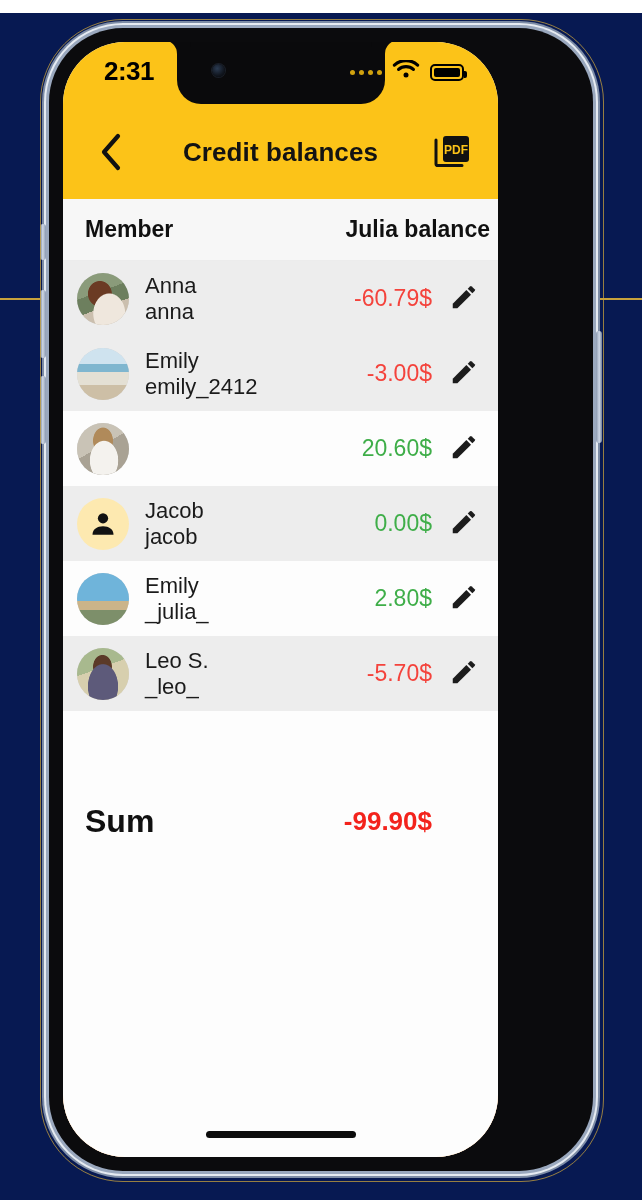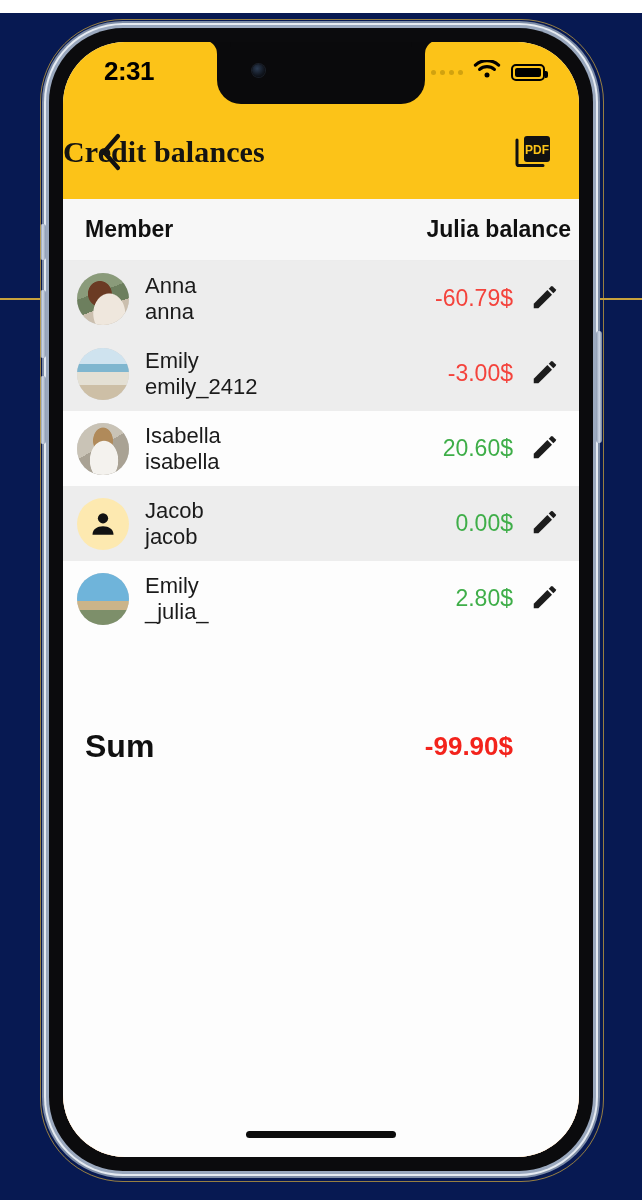--- a/index.html
+++ b/index.html
@@ -65,21 +65,21 @@
     background: linear-gradient(90deg,#8b99b0,#cfd8e6 55%,#6f7f98); }
   #btn-mute   { top: 196px;  width: 6px; height: 36px; }
   #btn-volup  { top: 262px;  width: 6px; height: 68px; }
   #btn-voldn  { top: 348px;  width: 6px; height: 68px; }
   #btn-power  { top: 303px;  width: 6px; height: 112px; }
 
   
   #screen {
     position: absolute;
     left: 14px; top: 14px;
-    width: 516px; height: 1115px;
+    width: 435px; height: 1115px;
     border-radius: 62px;
     background: #fdfdfd;
     overflow: hidden;
   }
 
   
   #appbar {
     position: relative;
     height: 157px;
     background: #fcc318;
@@ -155,26 +155,25 @@
     left: 26px; top: 50%; transform: translateY(-50%);
     width: 44px; height: 44px;
     display: flex; align-items: center; justify-content: center;
     cursor: pointer;
   }
   #back-btn svg { display: block; }
   #page-title {
     position: absolute;
     left: 0; right: 0; top: 50%;
     transform: translateY(-50%);
-    text-align: left;
-    font-size: 30px;
+    text-align: center;
+    font-size: 26px;
     font-weight: bold;
     color: #131313;
     letter-spacing: .1px;
-    font-family: Liberation Serif, serif;
   }
   #pdf-btn {
     position: absolute;
     right: 24px; top: 50%; transform: translateY(-50%);
     width: 42px; height: 42px;
     cursor: pointer;
   }
 
   
   #table-head {
@@ -404,24 +403,20 @@
               <span><svg width="30" height="30" viewBox="0 0 24 24">
                   <path d="M3 17.3 V21 h3.7 L17.6 10.1 13.9 6.4z" fill="#1c1c1c"></path>
                   <path d="M20.5 7.2a1 1 0 0 0 0-1.4l-2.3-2.3a1 1 0 0 0-1.4 0l-1.8 1.8 3.7 3.7z" fill="#1c1c1c"></path>
                 </svg></span>
             </div>
           </div>
           <div class="row">
             <div class="avatar">
               <span class="art a-isabella"></span>
             </div>
-            <div class="names">
-              <div class="nm-display">Isabella</div>
-              <div class="nm-handle">isabella</div>
-            </div>
             <div class="amount pos">20.60$</div>
             <div class="edit-btn">
               <span><svg width="30" height="30" viewBox="0 0 24 24">
                   <path d="M3 17.3 V21 h3.7 L17.6 10.1 13.9 6.4z" fill="#1c1c1c"></path>
                   <path d="M20.5 7.2a1 1 0 0 0 0-1.4l-2.3-2.3a1 1 0 0 0-1.4 0l-1.8 1.8 3.7 3.7z" fill="#1c1c1c"></path>
                 </svg></span>
             </div>
           </div>
           <div class="row alt">
             <div class="avatar placeholder">
@@ -451,20 +446,36 @@
               <div class="nm-handle">_julia_</div>
             </div>
             <div class="amount pos">2.80$</div>
             <div class="edit-btn">
               <span><svg width="30" height="30" viewBox="0 0 24 24">
                   <path d="M3 17.3 V21 h3.7 L17.6 10.1 13.9 6.4z" fill="#1c1c1c"></path>
                   <path d="M20.5 7.2a1 1 0 0 0 0-1.4l-2.3-2.3a1 1 0 0 0-1.4 0l-1.8 1.8 3.7 3.7z" fill="#1c1c1c"></path>
                 </svg></span>
             </div>
           </div>
+          <div class="row alt">
+            <div class="avatar">
+              <span class="art a-leo"></span>
+            </div>
+            <div class="names">
+              <div class="nm-display">Leo S.</div>
+              <div class="nm-handle">_leo_</div>
+            </div>
+            <div class="amount neg">-5.70$</div>
+            <div class="edit-btn">
+              <span><svg width="30" height="30" viewBox="0 0 24 24">
+                  <path d="M3 17.3 V21 h3.7 L17.6 10.1 13.9 6.4z" fill="#1c1c1c"></path>
+                  <path d="M20.5 7.2a1 1 0 0 0 0-1.4l-2.3-2.3a1 1 0 0 0-1.4 0l-1.8 1.8 3.7 3.7z" fill="#1c1c1c"></path>
+                </svg></span>
+            </div>
+          </div>
         </div>
 
       <div id="sum-spacer"></div>
 
       <div id="sum-row">
         <div id="sum-label">Sum</div>
         <div id="sum-value">-99.90$</div>
       </div>
 
       <div id="fill"></div>

